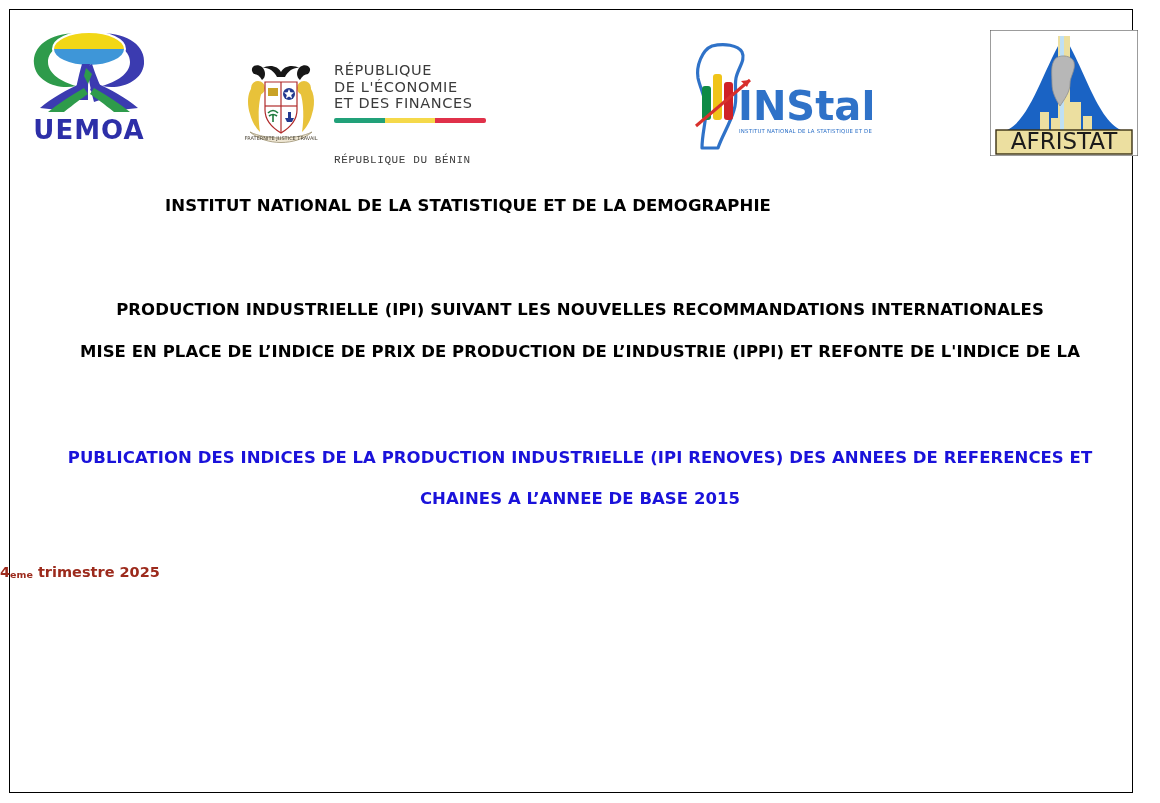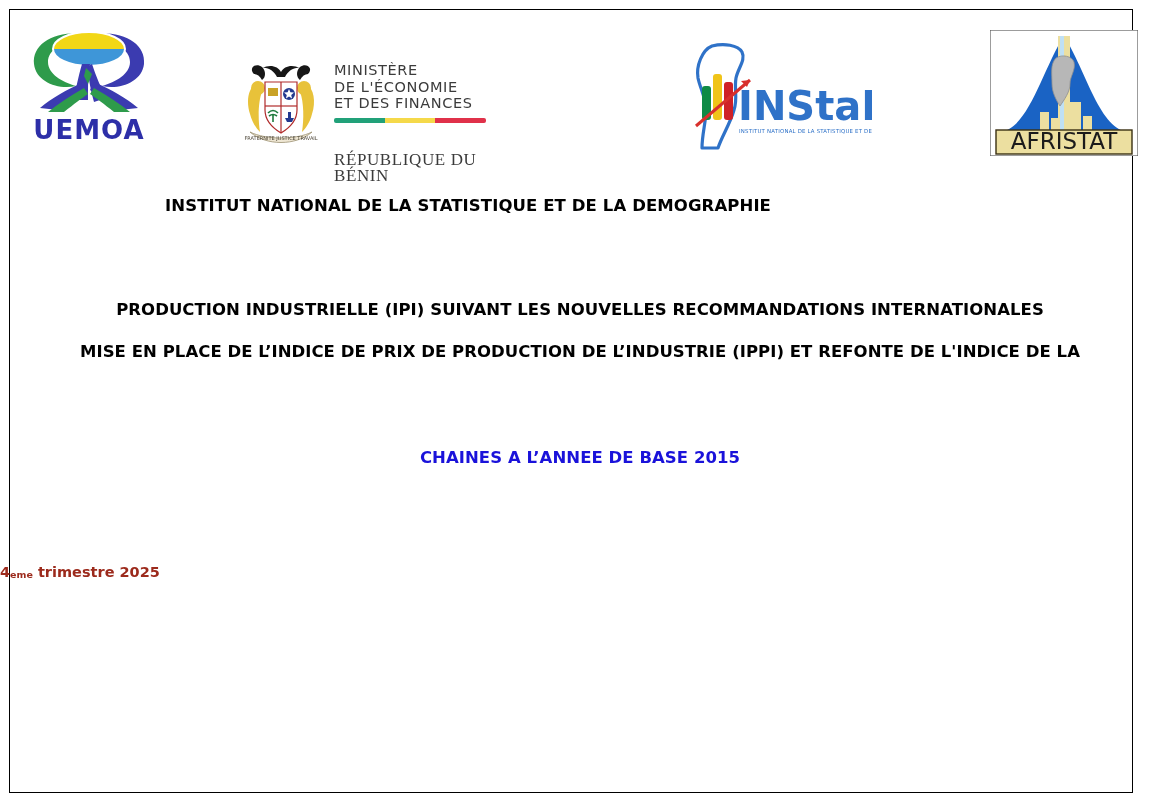--- a/index.html
+++ b/index.html
@@ -71,23 +71,23 @@
   .ministry-flagline {
     margin: 6px 0 5px 0;
     width: 152px;
     height: 5px;
     display: flex;
     border-radius: 2px;
     overflow: hidden;
   }
   .ministry-flagline i { display: block; height: 5px; }
   .ministry-sub {
-    font-family: Liberation Serif, serif;
+    font-family: Liberation Mono, monospace;
     color: #3b3b3b;
-    font-size: 17px;
+    font-size: 11px;
     letter-spacing: 0.6px;
     margin-top: 29px;
   }
 
   
   .logo-instad { left: 672px; top: 40px; width: 200px; height: 112px; }
 
   
   .logo-afristat { left: 990px; top: 30px; width: 148px; height: 126px; border-radius: 24px; }
 
@@ -227,21 +227,21 @@
           <path d="M35 56 l0 8 M30 55 q5-5 10 0 M31 58 q4-3 8 0" stroke="#1e7a3c" stroke-width="1.6" fill="none"></path>
 
           <path d="M47 60 l9 0 -2 4 -5 0 Z" fill="#23398f"></path>
           <rect x="50" y="54" width="3" height="6" fill="#23398f"></rect>
 
           <path d="M12 74 C28 88 58 88 74 74 C58 82 28 82 12 74 Z" fill="#efe7d4" stroke="#9a8f70" stroke-width="0.8"></path>
           <text x="43" y="82" font-size="5" text-anchor="middle" fill="#4a4335" font-family="DejaVu Sans, sans-serif">FRATERNITE JUSTICE TRAVAIL</text>
         </svg>
       </div>
       <div class="ministry-txt">
-        <div>MINISTÈRE</div>
+        <div>RÉPUBLIQUE</div>
         <div>DE L'ÉCONOMIE</div>
         <div>ET DES FINANCES</div>
         <div class="ministry-flagline">
           <i style="flex:1;background:#21a179;"></i>
           <i style="flex:1;background:#f5d94a;"></i>
           <i style="flex:1;background:#e0314a;"></i>
         </div>
         <div class="ministry-sub">RÉPUBLIQUE DU BÉNIN</div>
       </div>
     </div>
@@ -289,19 +289,20 @@
   </div>
 
   <div class="inst-title">INSTITUT NATIONAL DE LA STATISTIQUE ET DE LA DEMOGRAPHIE</div>
 
   <div class="main-title">
     <div>PRODUCTION INDUSTRIELLE (IPI) SUIVANT LES NOUVELLES RECOMMANDATIONS INTERNATIONALES</div>
     <div>MISE EN PLACE DE L’INDICE DE PRIX DE PRODUCTION DE L’INDUSTRIE (IPPI) ET REFONTE DE L'INDICE DE LA</div>
   </div>
 
   <div class="sub-title">
+    <div>PUBLICATION DES INDICES DE LA PRODUCTION INDUSTRIELLE (IPI RENOVES) DES ANNEES DE REFERENCES ET</div>
     <div>CHAINES A L’ANNEE DE BASE 2015</div>
   </div>
 
   <div class="quarter"><span>4</span><sup>eme</sup><span> trimestre 2025</span></div>
 
 
 </div>
 
 </body></html>

